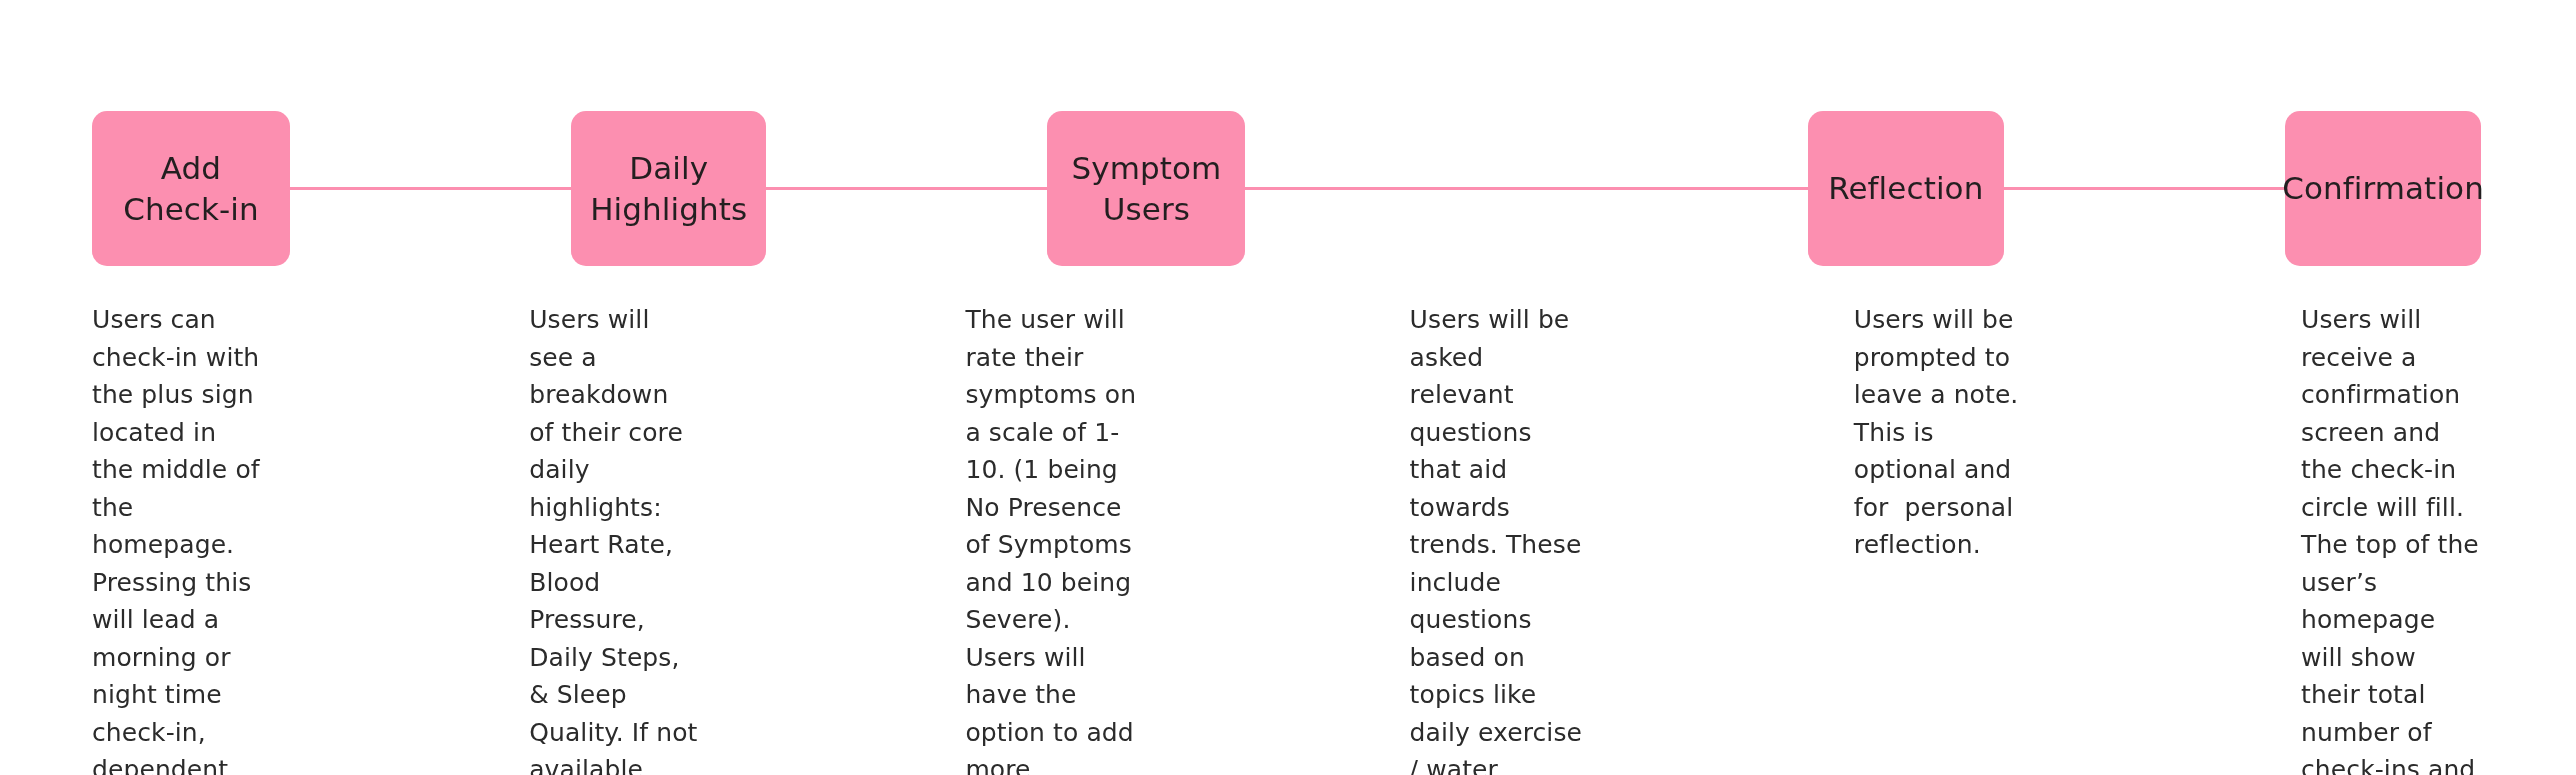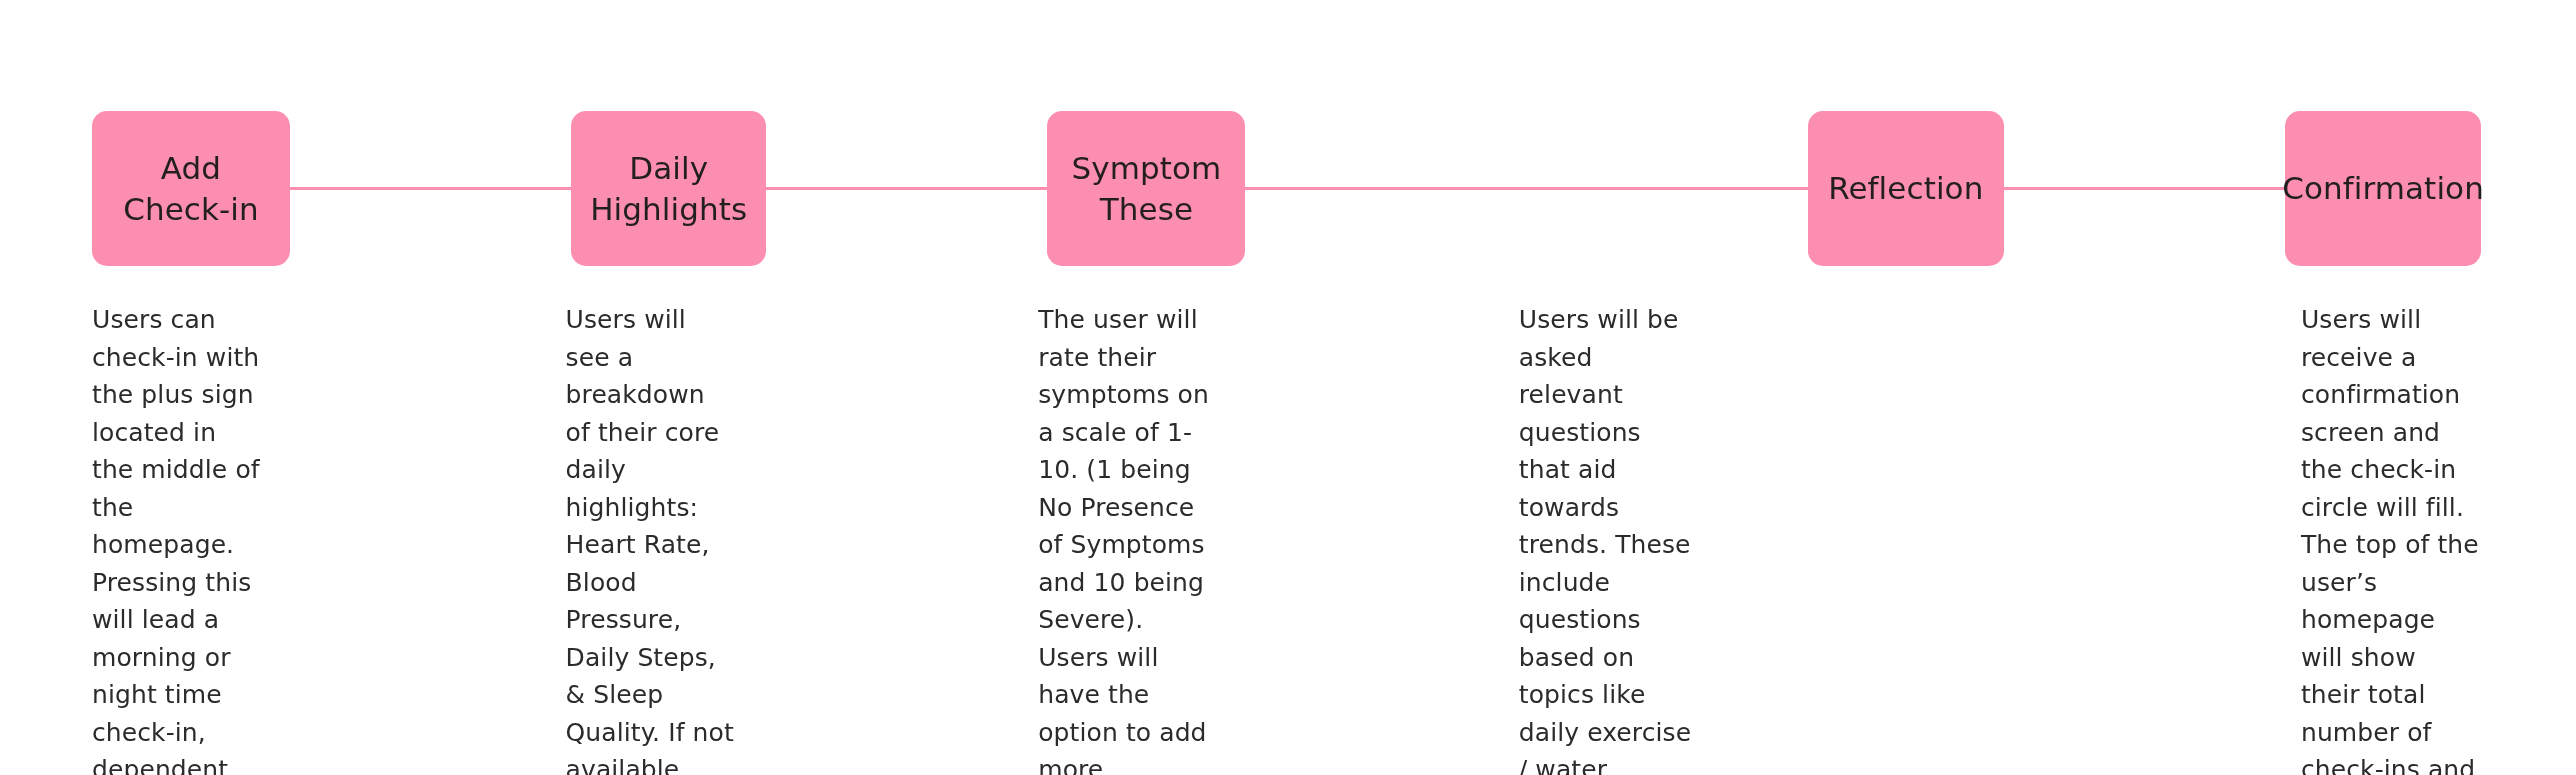--- a/index.html
+++ b/index.html
@@ -93,21 +93,21 @@
 Check-in</span>
     </div>
     <div class="connector"></div>
 
     <div class="node" style="width:195px;text-align:center;">
       <span class="node-label">Daily Highlights</span>
     </div>
     <div class="connector"></div>
 
     <div class="node" style="width:198px;">
-      <span class="node-label">Symptom These</span>
+      <span class="node-label">Symptom Users</span>
     </div>
     <div class="connector"></div>
 
     <div class="connector"></div>
 
     <div class="node" style="width:196px;">
       <span class="node-label">Reflection</span>
     </div>
     <div class="connector"></div>
 
@@ -124,20 +124,21 @@
 
     <div class="desc" style="width:171px;">Users will see a breakdown of their core daily highlights: Heart Rate, Blood Pressure, Daily Steps, &amp; Sleep Quality. If not available, they will be left blank.</div>
     <div class="desc-gap"></div>
 
     <div class="desc" style="width:179px;">The user will rate their symptoms on a scale of 1-10. (1 being No Presence of Symptoms and 10 being Severe). Users will have the option to add more symptoms.</div>
     <div class="desc-gap"></div>
 
     <div class="desc" style="width:179px;">Users will be asked relevant questions that aid towards trends. These include questions based on topics like daily exercise / water intake.</div>
     <div class="desc-gap"></div>
 
+    <div class="desc" style="width:182px;">Users will be prompted to leave a note. This is optional and for  personal reflection.</div>
     <div class="desc-gap"></div>
 
     <div class="desc" style="width:180px;">Users will receive a confirmation screen and the check-in circle will fill. The top of the user’s homepage will show their total number of check-ins and if they have an ongoing streak.</div>
 
   </div>
 
 </div>
 
 
 </body></html>

